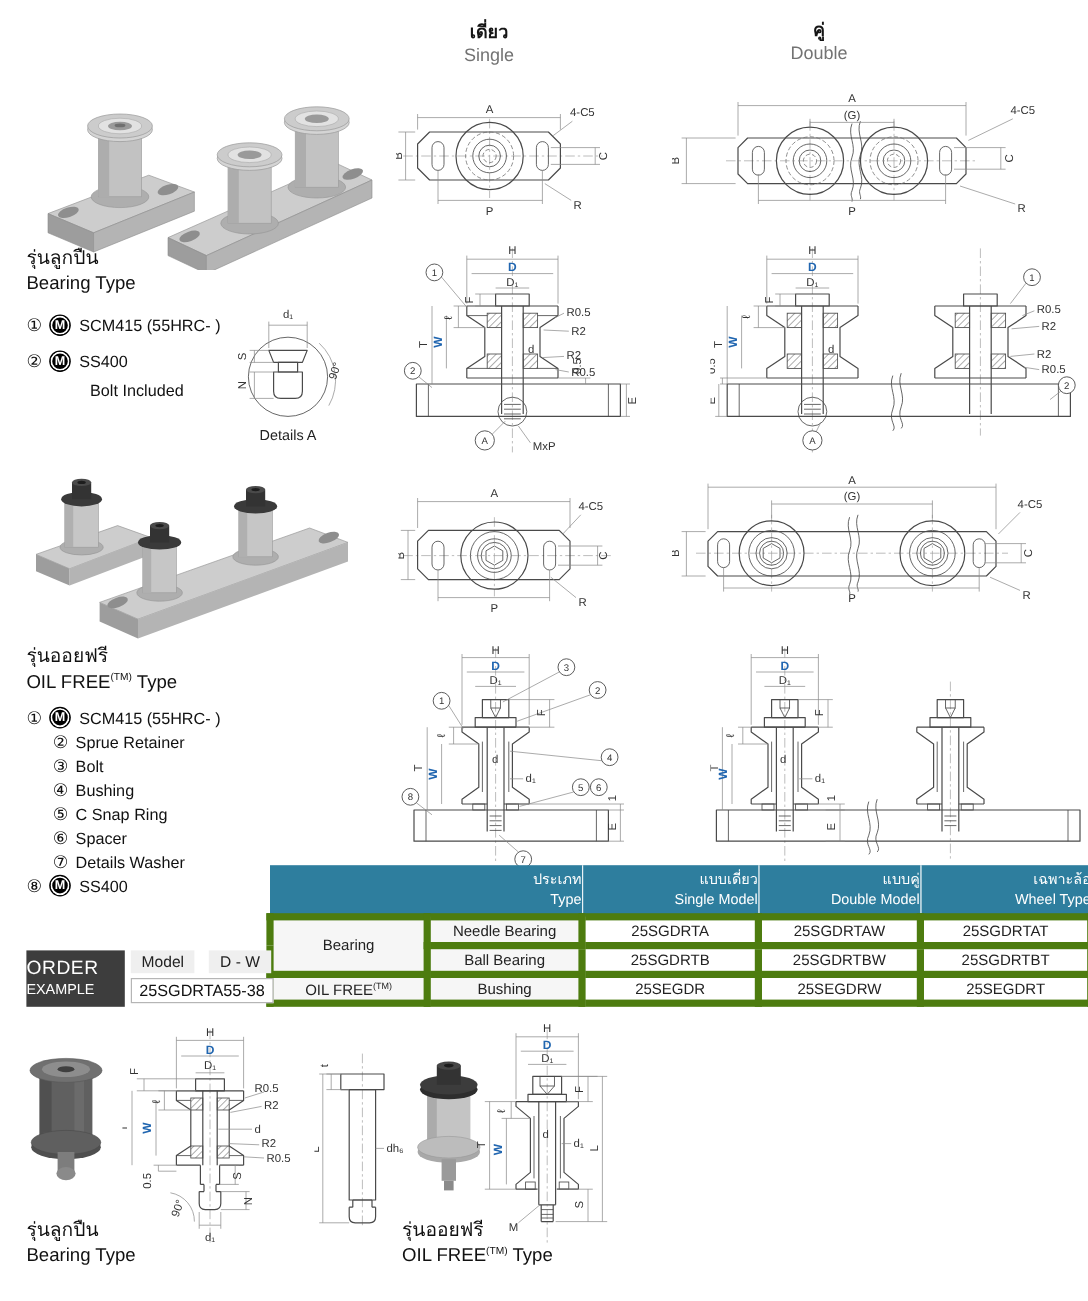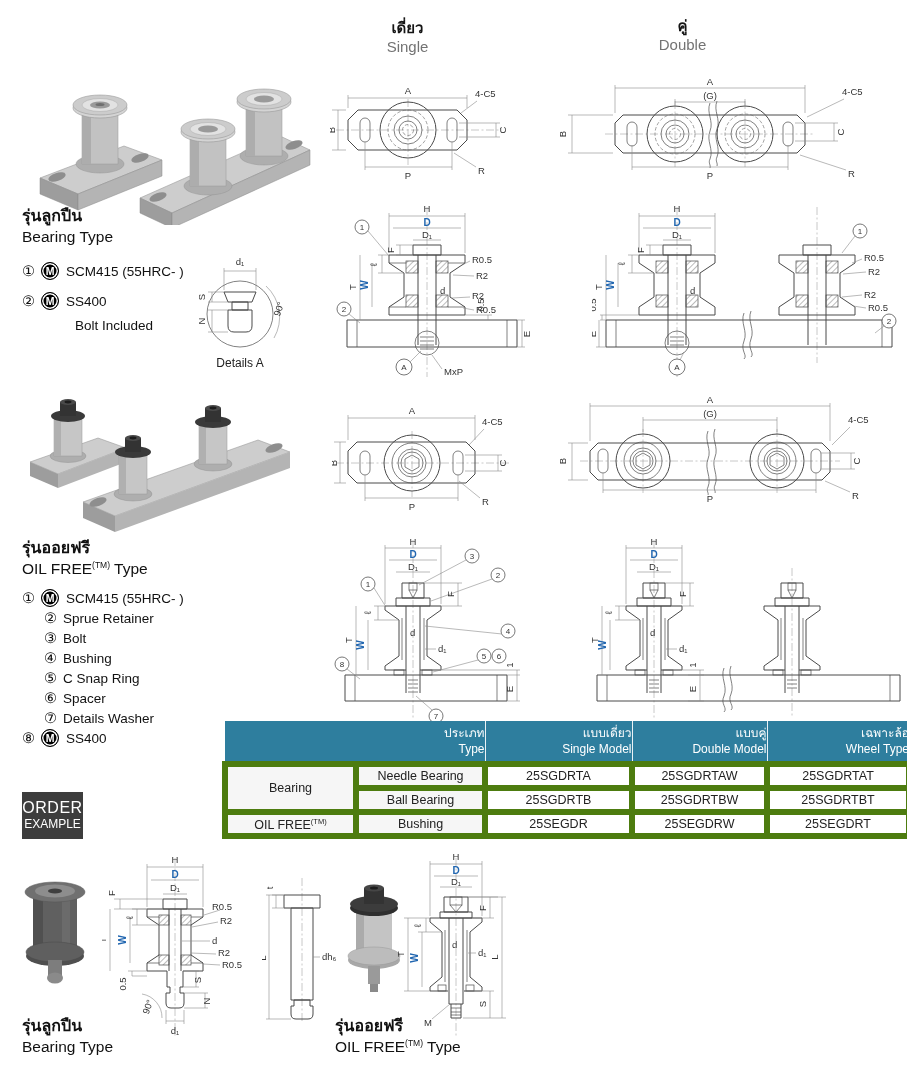--- a/index.html
+++ b/index.html
@@ -2,21 +2,21 @@
 <html><head>
 <meta charset="utf-8">
 <style>
 *{margin:0;padding:0;box-sizing:border-box}
 body{background:#fff;font-family:"Liberation Sans",sans-serif}
 #page{position:relative;width:907px;height:1084px;background:#fff;overflow:hidden}
 .abs{position:absolute}
 .vh{text-align:center}
 .vh .th{font-size:15px;font-weight:bold;color:#151515;line-height:1.35}
 .vh .en{font-size:15px;color:#737373;line-height:1.2}
-.ttl-th{font-size:16px;font-weight:bold;color:#111;line-height:1.3}
+.ttl-th{font-size:16px;font-weight:normal;color:#111;line-height:1.3}
 .ttl-en{font-size:15.5px;color:#111;line-height:1.3}
 .ttl-en sup{font-size:8.5px}
 .pl-item{display:flex;align-items:center;height:20px;font-size:13.5px;color:#111;white-space:nowrap}
 .mat-item{height:30px}
 .pl-item .num{font-size:14.5px;margin-right:6px}
 .ind{margin-left:22px}
 .m-badge{display:inline-flex;width:18px;height:18px;border-radius:50%;background:#000;color:#fff;
  font-weight:bold;font-size:10.5px;align-items:center;justify-content:center;
  border:1px solid #000;box-shadow:inset 0 0 0 1.5px #fff;margin-right:7px;flex:0 0 auto}
 .note{margin-left:53px;font-size:13.5px;color:#111;margin-top:2px}
@@ -29,22 +29,22 @@
 .dwg .cl{fill:none;stroke:#9a9a9a;stroke-width:.55;stroke-dasharray:8 2.5 2 2.5}
 .dwg .hd{fill:none;stroke:#777;stroke-width:.7;stroke-dasharray:3.5 2}
 .dwg .co{fill:#fff;stroke:#555;stroke-width:.8}
 #spec-table{border-collapse:collapse;table-layout:fixed;width:684px;border-bottom:3px solid #b7d0dd}
 #spec-table th{background:#2e7e9e;color:#fff;font-weight:normal;font-size:12px;line-height:1.35;
  padding:4px 0;border-right:1px solid #eaf2f6;border-bottom:2px solid #fff;text-align:right}
 #spec-table th:last-child{border-right:none}
 #spec-table td{border:6px solid #4d7c0f;text-align:center;font-size:12.5px;color:#222;height:24px;background:#fff}
 #spec-table td.grp,#spec-table td.sub{background:#f6f6f6}
 #spec-table sup{font-size:7.5px}
-.order-box{width:61px;height:47px;background:#3d3d3d;color:#fff;display:flex;flex-direction:column;
- align-items:center;justify-content:center;line-height:1.15}
+.order-box{width:82px;height:47px;background:#3d3d3d;color:#fff;display:flex;flex-direction:column;
+ justify-content:center;line-height:1.15}
 .order-box .l1{font-size:16px;letter-spacing:.5px}
 .order-box .l2{font-size:12px}
 .chip{display:inline-block;background:#efefef;padding:0 9px;font-size:13px;height:19px;line-height:19px;color:#222}
 .chip+.chip{margin-left:12px}
 .code-box{display:inline-block;border:1px solid #b5b5b5;background:#fff;padding:0 6px;font-size:13.5px;
  height:21px;line-height:20px;margin-top:4px;color:#111}
 </style>
 </head>
 <body>
 
@@ -749,20 +749,24 @@
       <td>25SEGDRT</td>
     </tr>
   </tbody>
 </table>
 
 <div class="abs" style="left:22px;top:792px;display:flex">
   <div class="order-box">
     <div class="l1">ORDER</div>
     <div class="l2">EXAMPLE</div>
   </div>
+  <div style="margin-left:5px">
+    <div><span class="chip">Model</span><span class="chip">D - W</span></div>
+    <div><span class="code-box">25SGDRTA55-38</span></div>
+  </div>
 </div>
 
 <svg class="abs dwg" style="left:8px;top:866px" width="95" height="135" viewBox="0 0 95 135">
   <rect x="25" y="26" width="44" height="60" fill="#606060"></rect>
   <rect x="25" y="26" width="10" height="60" fill="#505050"></rect>
   <rect x="54" y="26" width="8" height="60" fill="#6b6b6b"></rect>
   <ellipse cx="47" cy="90" rx="29" ry="10" fill="#4f4f4f"></ellipse>
   <ellipse cx="47" cy="86" rx="29" ry="10" fill="#5f5f5f" stroke="#4a4a4a" stroke-width=".5"></ellipse>
   <ellipse cx="47" cy="26" rx="30" ry="10" fill="#707070" stroke="#565656" stroke-width=".5"></ellipse>
   <ellipse cx="47" cy="25" rx="20" ry="6.5" fill="#8d8d8d"></ellipse>

